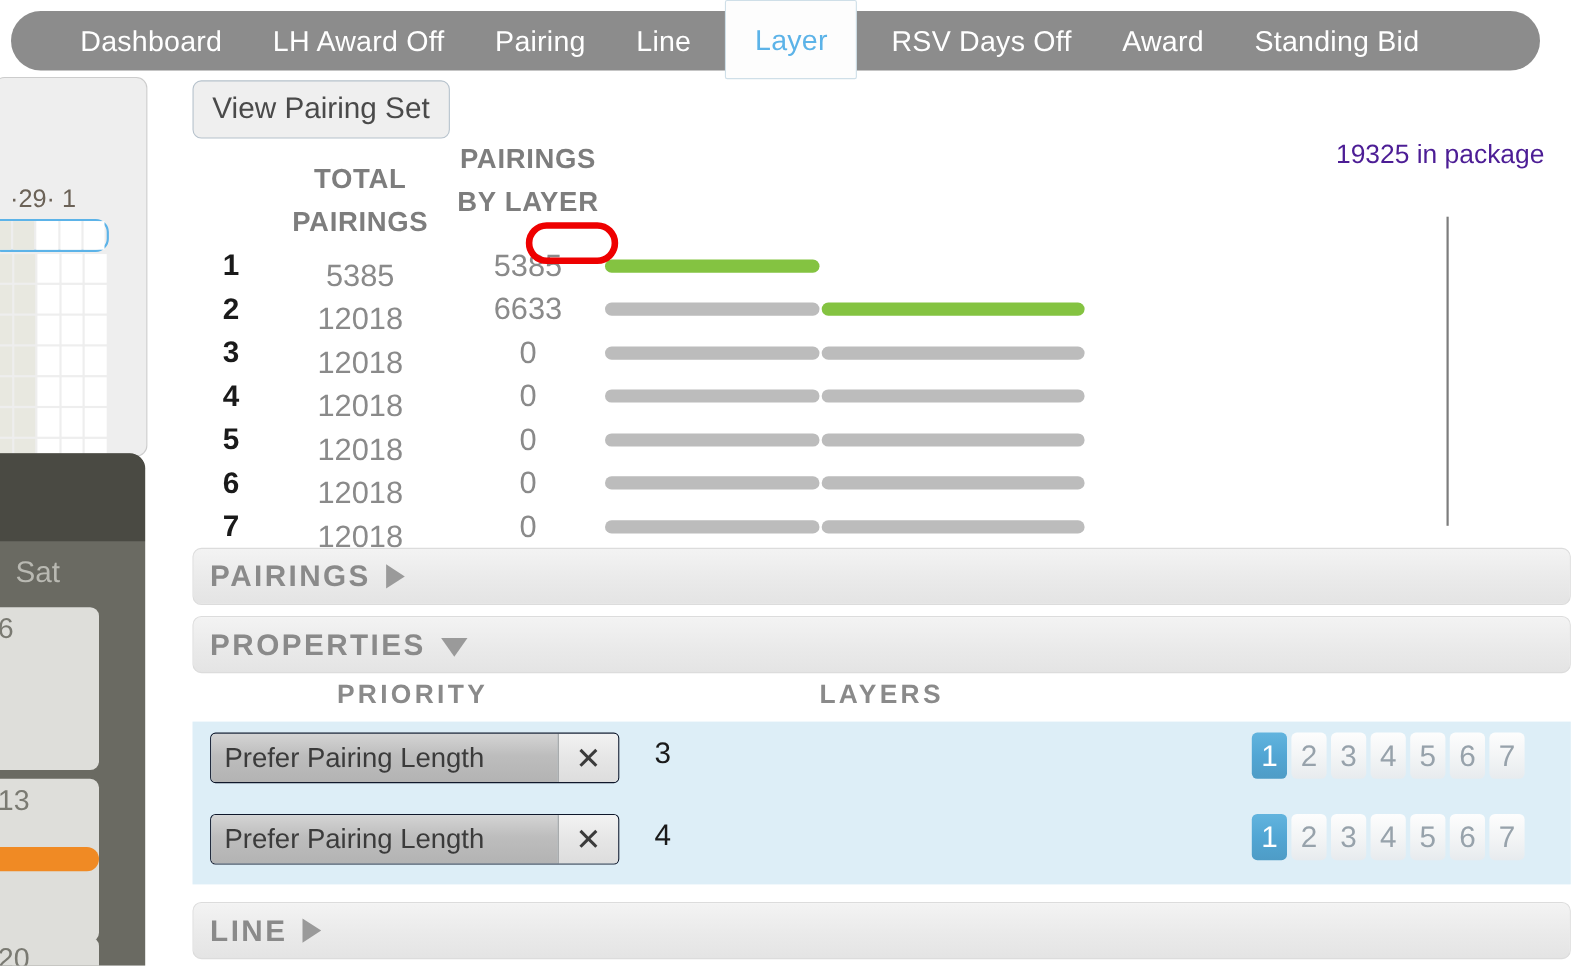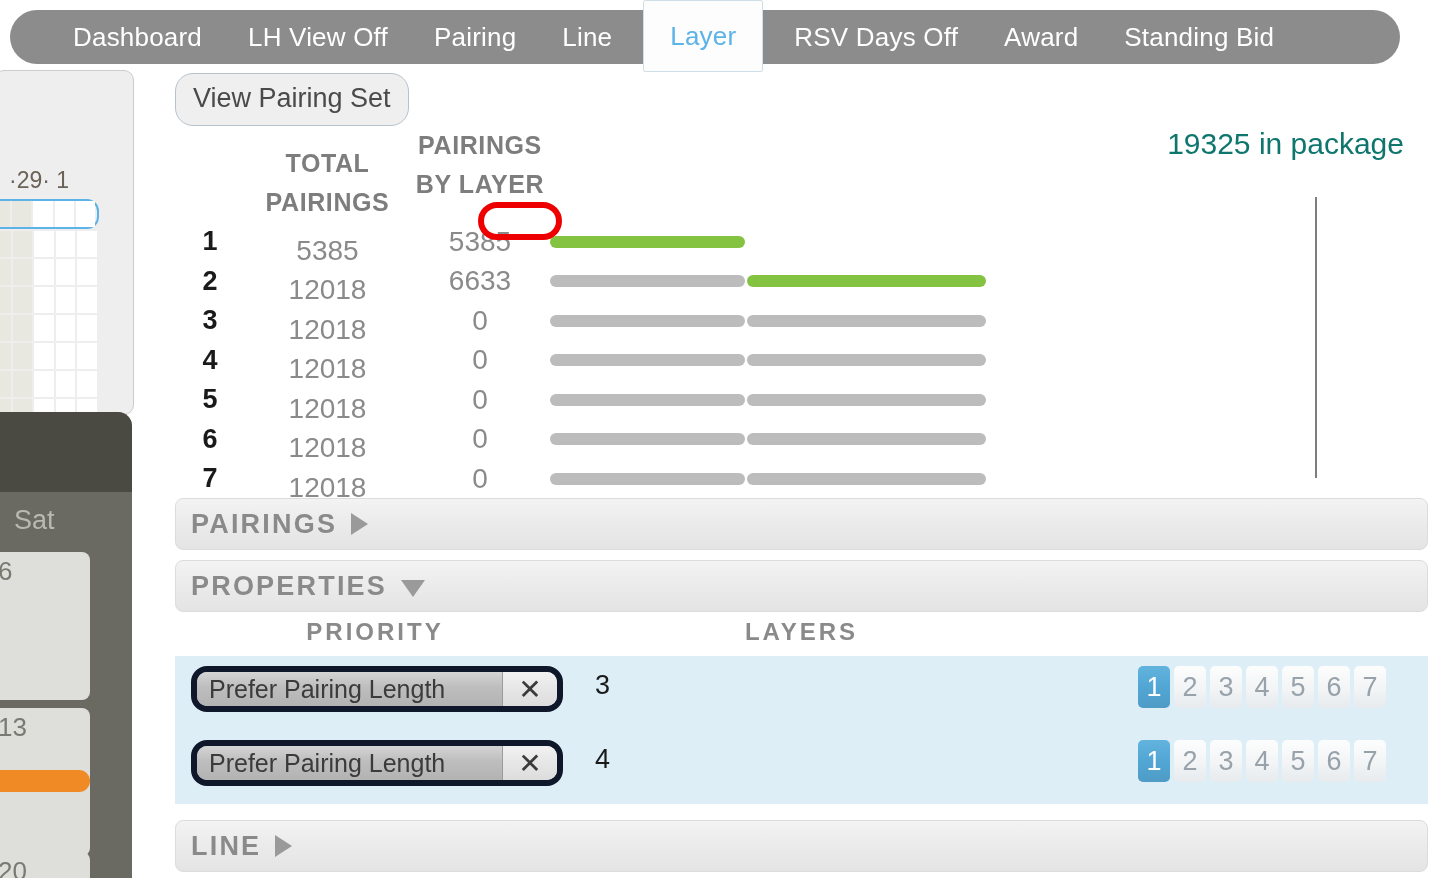--- a/index.html
+++ b/index.html
@@ -155,31 +155,31 @@
   
   #view-pairing-set {
     position: absolute;
     left: 175px;
     top: 73px;
     padding: 9px 17px 11px 17px;
     font-size: 27px;
     color: #4a4a4a;
     background: #efefef;
     border: 1px solid #b6c2cc;
-    border-radius: 18px;
+    border-radius: 8px;
     cursor: pointer;
     user-select: none;
   }
 
   #pkg-count {
     position: absolute;
     right: 30px;
     top: 127px;
-    font-size: 30px;
-    color: #0f766e;
+    font-size: 24px;
+    color: #4c1d95;
     white-space: nowrap;
   }
 
   
   #stats {
     position: absolute;
     left: 175px;
     top: 126px;
     width: 900px;
   }
@@ -322,22 +322,22 @@
   .prop-row {
     position: relative;
     height: 74px;
   }
   .chip {
     position: absolute;
     left: 16px;
     top: 10px;
     width: 372px;
     height: 46px;
-    border: 6px solid #0f172a;
-    border-radius: 16px;
+    border: 1px solid #0f172a;
+    border-radius: 5px;
     box-sizing: border-box;
     display: flex;
     overflow: hidden;
     cursor: pointer;
   }
   .chip-label {
     flex: 1;
     background: linear-gradient(to bottom, #d4d4d4 0%, #bdbdbd 45%, #b3b3b3 100%);
     display: flex;
     align-items: center;
@@ -387,21 +387,21 @@
   .lbtn.on {
     background: linear-gradient(to bottom, #62b4de 0%, #52a6d4 50%, #4e9cc6 100%);
     color: #ffffff;
   }
 </style>
 </head>
 <body>
 
 <div id="tabbar">
     <div class="tab">Dashboard</div>
-    <div class="tab">LH View Off</div>
+    <div class="tab">LH Award Off</div>
     <div class="tab">Pairing</div>
     <div class="tab">Line</div>
     <div class="tab active">Layer</div>
     <div class="tab">RSV Days Off</div>
     <div class="tab">Award</div>
     <div class="tab">Standing Bid</div>
   </div>
 
 <div id="left-top-panel">
   <div id="mini-dates">·  ·29·  1</div>

